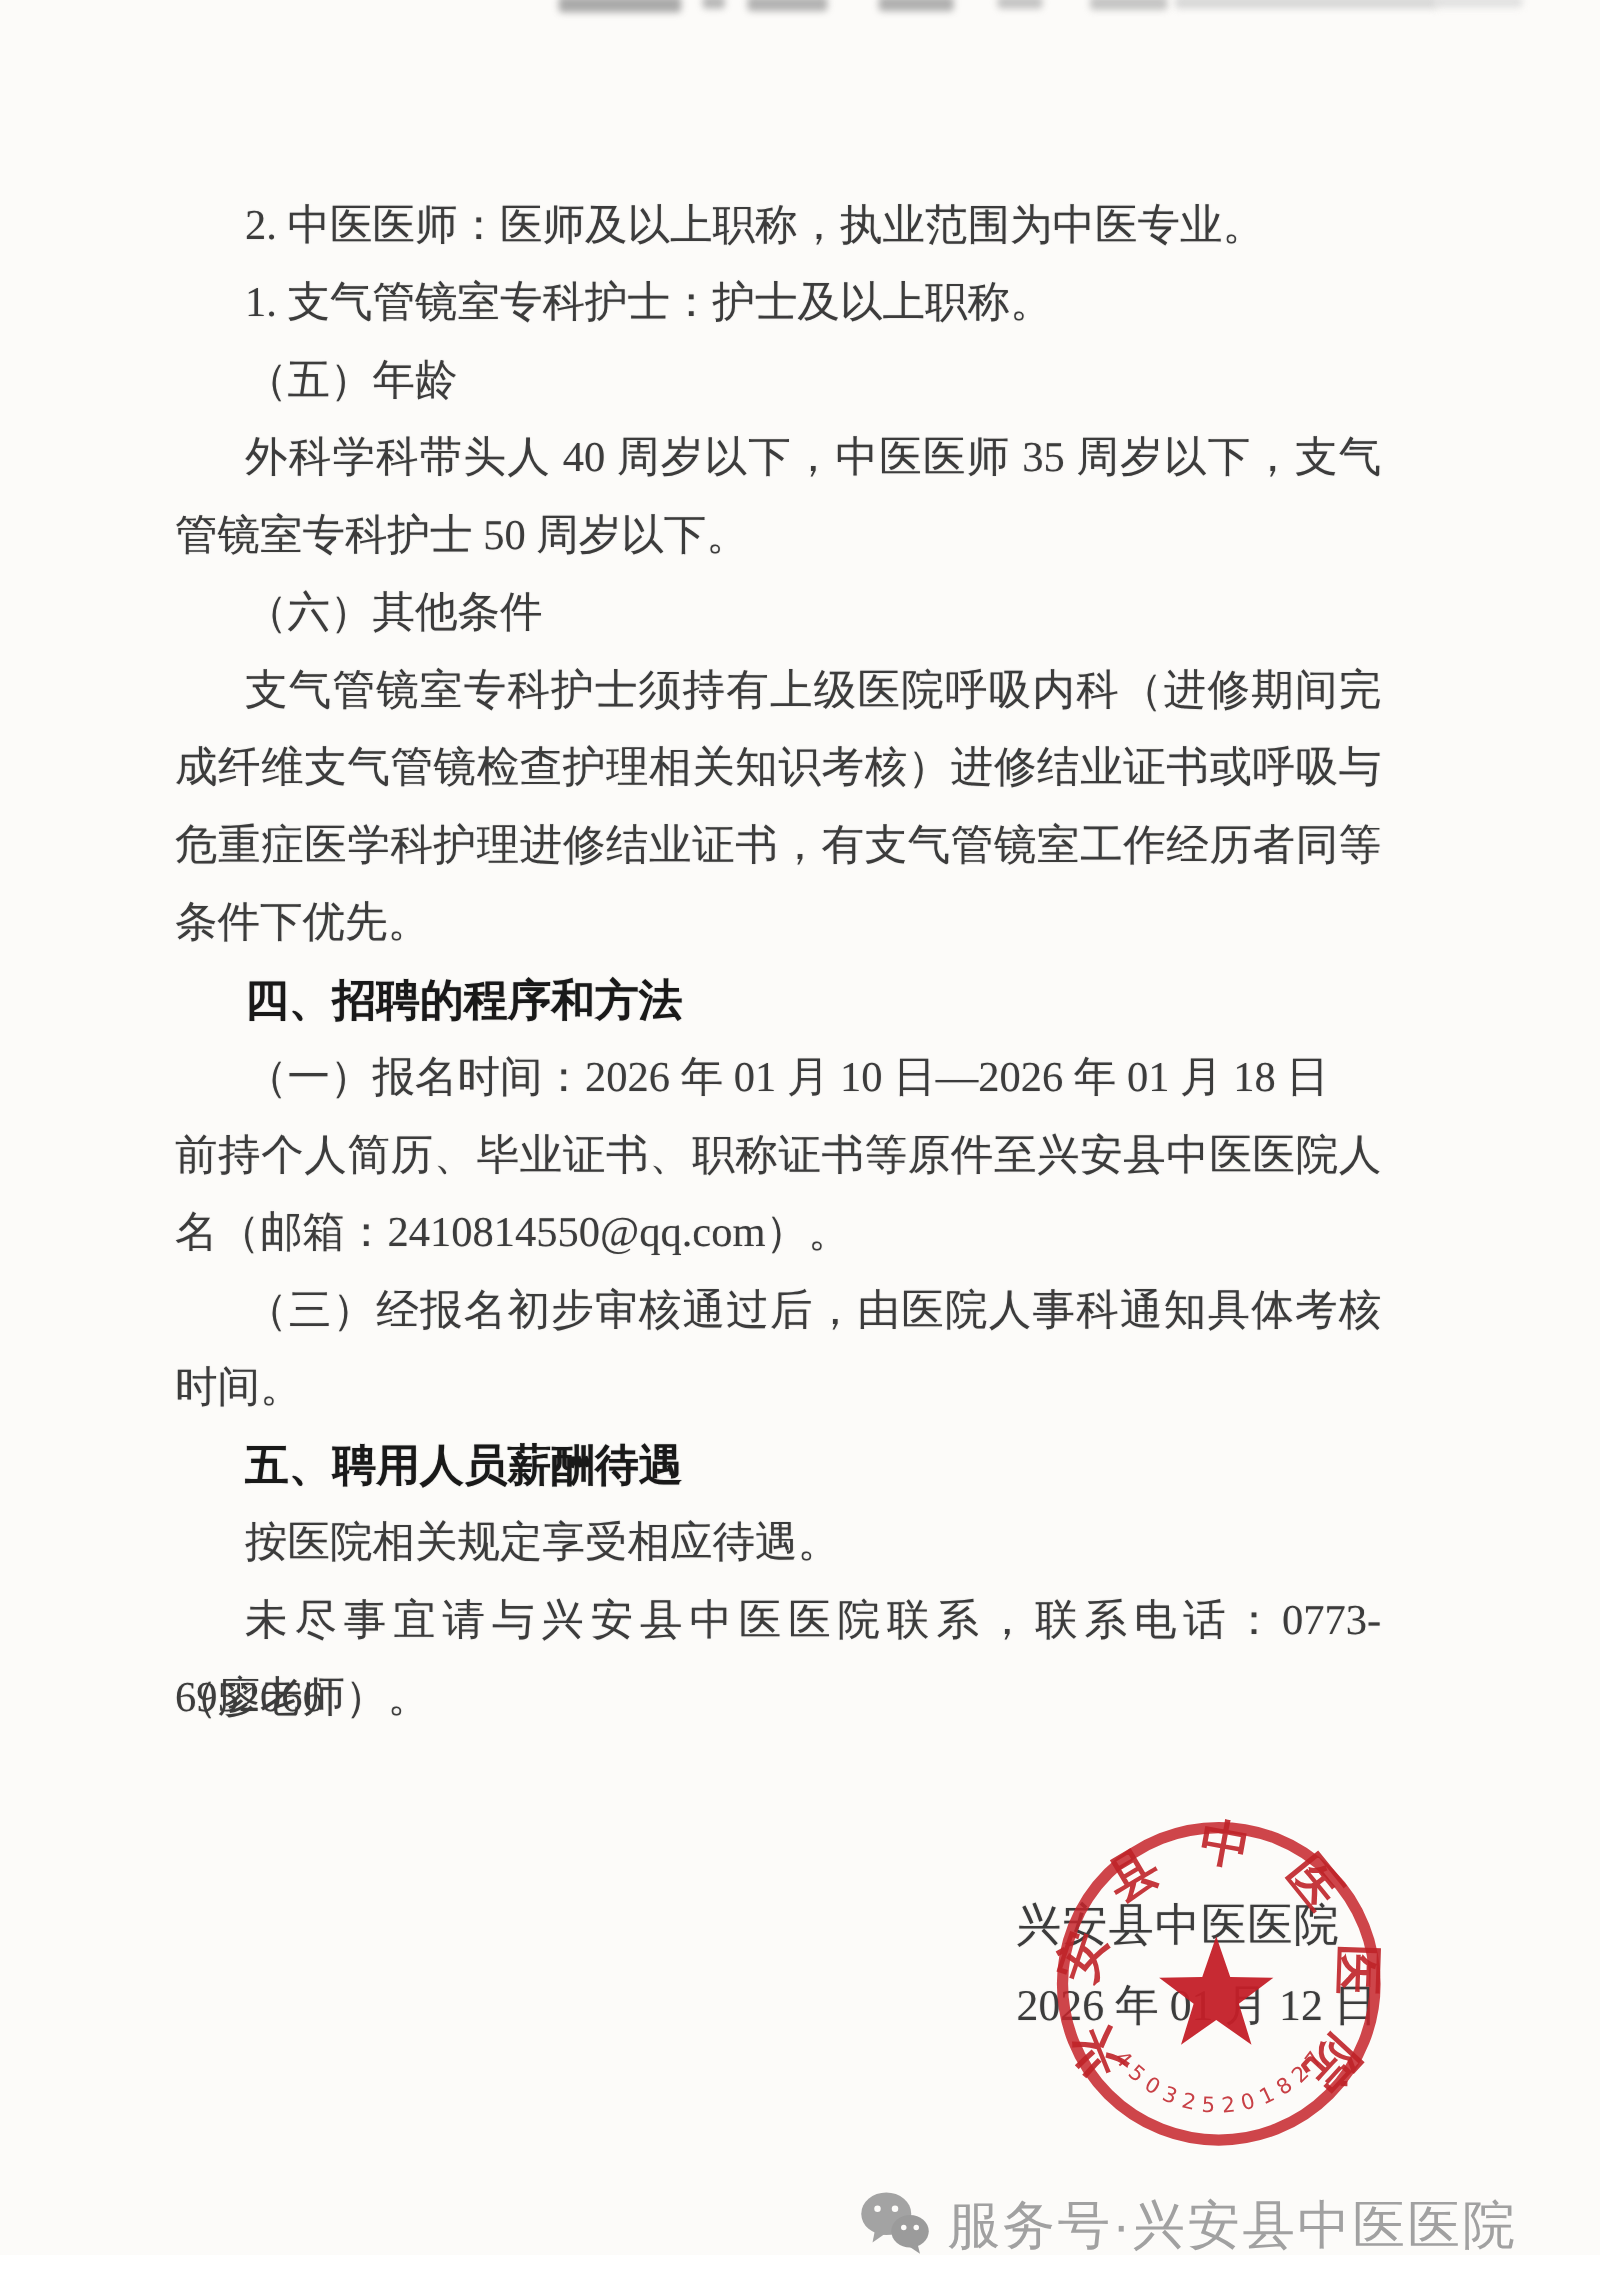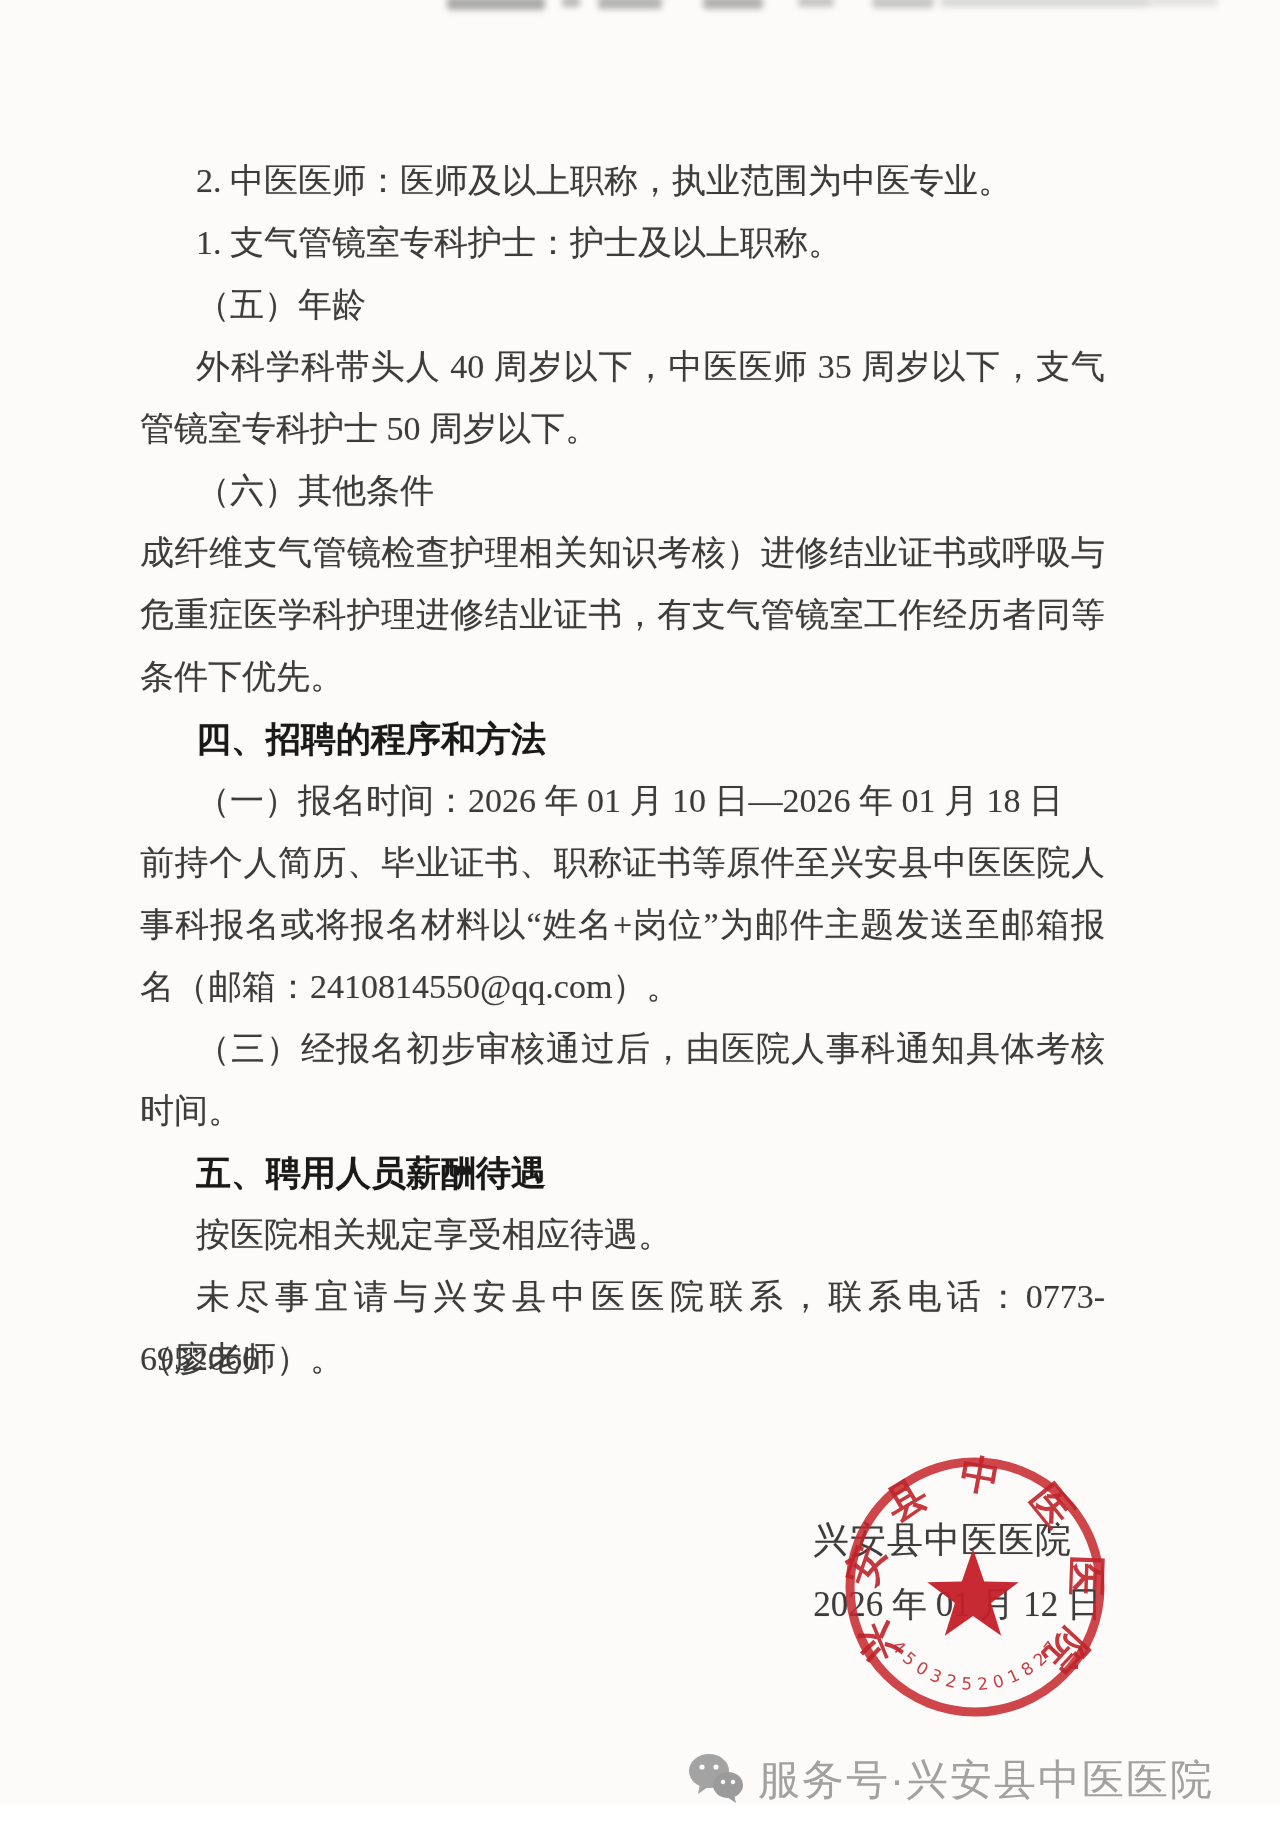--- a/index.html
+++ b/index.html
@@ -38,21 +38,21 @@
   }
   .line.indent { padding-left: 56px; }
   .line.full {
     white-space: normal;
     text-align: justify;
     text-align-last: justify;
     text-justify: inter-character;
   }
   .line.indent.full { padding-left: 0; text-indent: 56px; }
   .line.heading {
-    font-family: Liberation Sans, sans-serif;
+    font-family: Liberation Serif, serif;
     font-weight: 700;
     color: #191919;
     font-size: 35px;
     padding-left: 56px;
     text-shadow: 0 0 1px rgba(20,20,20,.4);
   }
 
   #signature {
     position: absolute;
     top: 1516px;
@@ -115,27 +115,27 @@
   <div class="smudge" style="left:940px;width:210px;height:10px;background:#cfcfcf;opacity:.8;"></div>
   <div class="smudge" style="left:1148px;width:70px;height:9px;background:#dadada;opacity:.8;"></div>
 
   <div id="doc-lines">
       <div class="line indent">2. 中医医师：医师及以上职称，执业范围为中医专业。</div>
       <div class="line indent">1. 支气管镜室专科护士：护士及以上职称。</div>
       <div class="line indent">（五）年龄</div>
       <div class="line indent full">外科学科带头人 40 周岁以下，中医医师 35 周岁以下，支气</div>
       <div class="line flush">管镜室专科护士 50 周岁以下。</div>
       <div class="line indent">（六）其他条件</div>
+      <div class="line indent full">支气管镜室专科护士须持有上级医院呼吸内科（进修期间完</div>
       <div class="line flush full">成纤维支气管镜检查护理相关知识考核）进修结业证书或呼吸与</div>
       <div class="line flush full">危重症医学科护理进修结业证书，有支气管镜室工作经历者同等</div>
       <div class="line flush">条件下优先。</div>
       <div class="line heading">四、招聘的程序和方法</div>
       <div class="line indent">（一）报名时间：2026 年 01 月 10 日—2026 年 01 月 18 日</div>
       <div class="line flush full">前持个人简历、毕业证书、职称证书等原件至兴安县中医医院人</div>
-      <div class="line flush full">事科报名或将报名材料以“姓名+岗位”为邮件主题发送至邮箱报</div>
       <div class="line flush">名（邮箱：2410814550@qq.com）。</div>
       <div class="line indent full">（三）经报名初步审核通过后，由医院人事科通知具体考核</div>
       <div class="line flush">时间。</div>
       <div class="line heading">五、聘用人员薪酬待遇</div>
       <div class="line indent">按医院相关规定享受相应待遇。</div>
       <div class="line indent full">未尽事宜请与兴安县中医医院联系，联系电话：0773-6952066</div>
       <div class="line flush">（廖老师）。</div>
     </div>
 
   <div id="signature">兴安县中医医院</div>

